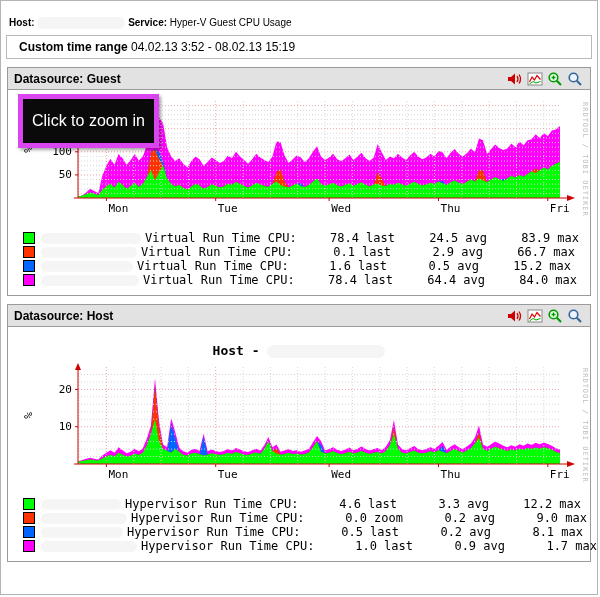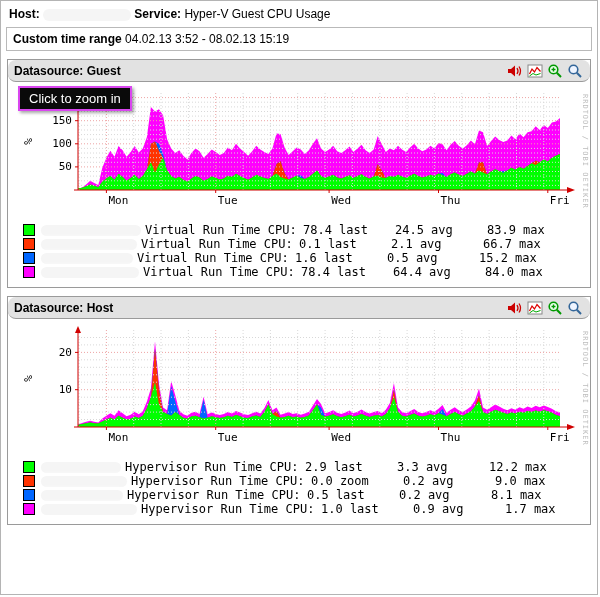--- a/index.html
+++ b/index.html
@@ -1,43 +1,43 @@
 <!DOCTYPE html>
 <html><head>
 <meta charset="utf-8">
 <style>
   html,body{margin:0;padding:0;background:#fff;font-family:"Liberation Sans",sans-serif;color:#000;}
   .page{width:598px;height:595px;border:1px solid #b4b4b4;box-sizing:border-box;background:#fff;overflow:hidden;}
-  .row1{padding:6px 8px 4px 8px;font-size:12px;}
+  .row1{padding:16px 8px 4px 8px;font-size:10px;}
   .bold{font-weight:bold;}
   .blob{display:inline-block;background:#f5f5f5;border-radius:8px;height:12px;vertical-align:middle;box-shadow:0 0 4px 2px rgba(255,255,255,.9);}
-  .timebar{margin:2px 5px;border:1px solid #b9b9b9;padding:4px 6px;font-size:12px;background:#fff;}
+  .timebar{margin:2px 5px;border:1px solid #b9b9b9;padding:4px 12px;font-size:12px;background:#fff;}
   .panel{margin:8px 6px 0 6px;border:1px solid #9a9a9a;background:#fff;}
-  .panel-header{height:21px;background:#e2e2e2;border-bottom:1px solid #9a9a9a;padding:0 6px;font-size:12px;font-weight:bold;display:flex;align-items:center;border-radius:8px;}
+  .panel-header{height:21px;background:#e2e2e2;border-bottom:1px solid #9a9a9a;padding:0 6px;font-size:12px;font-weight:bold;display:flex;align-items:center;}
   .icons{margin-left:auto;display:flex;gap:3px;align-items:center;}
   .icon{width:17px;height:16px;display:inline-flex;cursor:pointer;}
   .icon svg{width:16px;height:16px;}
   .panel-body{position:relative;padding:4px 3px 8px 3px;}
-  .tooltip{position:absolute;left:10px;top:4px;background:#0a0a0a;color:#fff;font-size:13px;padding:3px 9px;border:2px solid #d946ef;box-shadow:2px 2px 3px rgba(0,0,0,.35);z-index:5;white-space:nowrap;}
+  .tooltip{position:absolute;left:10px;top:4px;background:#0a0a0a;color:#fff;font-size:16px;padding:13px 9px;border:5px solid #d946ef;box-shadow:2px 2px 3px rgba(0,0,0,.35);z-index:5;white-space:nowrap;}
   .graph-title{text-align:center;font:bold 13px "DejaVu Sans Mono",monospace;margin:12px 0 2px 0;}
   .graph-wrap{position:relative;width:578px;}
   .chart{display:block;margin:0 auto;}
   .chart text{font:11px "DejaVu Sans Mono",monospace;fill:#000;}
   .chart .gmin{stroke:#d8d8d8;stroke-dasharray:1 2;}
   .chart .gmaj{stroke:#eda4a4;stroke-dasharray:1 2;}
   .chart .axis{stroke:#d00000;}
   .watermark{position:absolute;right:0;top:8px;writing-mode:vertical-rl;font:7px "DejaVu Sans Mono",monospace;color:#bdbdbd;letter-spacing:1px;}
   .legend{margin:3px 0 0 12px;font:12px "DejaVu Sans Mono",monospace;}
   .legend-row{display:flex;align-items:center;height:14px;}
   .swatch{width:10px;height:10px;border:1px solid #000;margin-right:6px;flex:none;}
   .legend-blob{height:11px;flex:none;margin-right:4px;}
   .legend-label{flex:none;}
   .lab-w1{width:158px;}
   .lab-w2{width:180px;}
-  .legend-val{flex:none;width:92px;white-space:pre;}
+  .legend-val{flex:none;width:92px;text-align:right;white-space:pre;}
 </style>
 </head>
 <body>
 
 <div class="page">
 
   <div class="row1">
     <span class="bold">Host:</span>
     <span class="blob" style="width:88px"></span>
     <span class="bold">Service:</span>
@@ -162,21 +162,21 @@
           <span class="legend-label lab-w1">Virtual Run Time CPU:</span>
           <span class="legend-val">78.4 last</span>
           <span class="legend-val">24.5 avg</span>
           <span class="legend-val">83.9 max</span>
         </div>
         <div class="legend-row">
           <span class="swatch" style="background: rgb(255, 51, 0);"></span>
           <span class="blob legend-blob" style="width:96px"></span>
           <span class="legend-label lab-w1">Virtual Run Time CPU:</span>
           <span class="legend-val">0.1 last</span>
-          <span class="legend-val">2.1 avg</span>
+          <span class="legend-val">2.9 avg</span>
           <span class="legend-val">66.7 max</span>
         </div>
         <div class="legend-row">
           <span class="swatch" style="background: rgb(0, 102, 255);"></span>
           <span class="blob legend-blob" style="width:92px"></span>
           <span class="legend-label lab-w1">Virtual Run Time CPU:</span>
           <span class="legend-val">1.6 last</span>
           <span class="legend-val">0.5 avg</span>
           <span class="legend-val">15.2 max</span>
         </div>
@@ -220,20 +220,24 @@
           </span>
         <span class="icon">
             <svg viewBox="0 0 16 16">
               <circle cx="6.5" cy="6.5" r="4.3" fill="#eef4ff" stroke="#336699" stroke-width="1.6"></circle>
               <line x1="9.8" y1="9.8" x2="14" y2="14" stroke="#336699" stroke-width="2"></line>
             </svg>
           </span>
       </span>
     </div>
     <div class="panel-body">
+      <div class="graph-title">
+        <span>Host -</span>
+        <span class="blob" style="width:118px;height:13px"></span>
+      </div>
       <div class="graph-wrap">
         <svg class="chart" width="560" height="134" viewBox="0 0 560 134">
             <polygon points="58.0,104 58.0,101.4 62.1,99.9 66.1,98.8 70.2,97.7 74.2,98.8 78.3,99.5 82.3,95.4 86.4,92.8 90.4,90.2 94.5,92.8 98.5,87.2 102.6,90.2 106.6,93.2 110.7,91.7 114.7,88.7 118.8,91.3 122.8,88.3 126.9,78.6 130.9,65.6 135.0,18.2 139.0,61.1 143.1,84.6 147.1,87.2 151.2,58.1 155.2,71.9 159.3,87.6 163.3,91.3 167.4,92.8 171.4,89.8 175.5,88.7 179.5,90.9 183.6,73.8 187.6,91.3 191.7,89.5 195.7,90.9 199.8,92.1 203.8,90.9 207.9,89.1 211.9,90.6 216.0,88.0 220.0,89.5 224.1,91.3 228.1,92.1 232.2,90.2 236.2,88.7 240.3,90.6 244.3,85.3 248.4,77.1 252.4,87.2 256.5,84.6 260.5,91.7 264.6,90.6 268.6,89.1 272.7,90.9 276.7,90.2 280.8,91.7 284.8,90.6 288.9,88.7 292.9,82.4 297.0,76.0 301.0,80.9 305.1,90.2 309.1,89.1 313.2,87.2 317.2,89.8 321.3,90.9 325.3,89.5 329.4,87.6 333.4,90.2 337.5,88.7 341.5,86.5 345.6,89.1 349.6,90.6 353.7,89.1 357.7,88.0 361.8,90.2 365.8,86.8 369.9,80.1 373.9,60.0 378.0,84.6 382.0,89.1 386.1,90.2 390.1,88.3 394.2,86.1 398.2,89.1 402.3,90.2 406.3,89.1 410.4,87.2 414.4,88.7 418.5,85.7 422.5,82.0 426.6,89.8 430.6,86.8 434.7,84.2 438.7,87.2 442.8,89.1 446.8,86.5 450.9,83.5 454.9,77.5 459.0,65.6 463.0,84.6 467.1,86.8 471.1,84.2 475.2,81.6 479.2,83.5 483.3,85.7 487.3,87.2 491.4,85.3 495.4,86.8 499.5,84.2 503.5,85.7 507.6,83.5 511.6,85.0 515.7,82.7 519.7,84.2 523.8,82.4 527.8,83.9 531.9,85.7 535.9,88.3 540.0,89.5 540.0,104" fill="#ff00ff"></polygon>
             <polygon points="58.0,104 58.0,102.1 62.1,101.0 66.1,100.3 70.2,99.5 74.2,100.3 78.3,100.6 82.3,98.4 86.4,96.5 90.4,94.7 94.5,96.5 98.5,92.8 102.6,94.7 106.6,96.5 110.7,95.8 114.7,93.6 118.8,95.0 122.8,92.8 126.9,85.3 130.9,74.2 135.0,25.7 139.0,66.7 143.1,89.1 147.1,90.9 151.2,63.0 155.2,77.9 159.3,92.1 163.3,94.7 167.4,95.8 171.4,93.6 175.5,92.8 179.5,94.3 183.6,76.8 187.6,94.7 191.7,93.2 195.7,94.3 199.8,95.0 203.8,94.3 207.9,92.8 211.9,93.9 216.0,92.1 220.0,93.2 224.1,94.7 228.1,95.0 232.2,93.6 236.2,92.4 240.3,93.9 244.3,89.1 248.4,81.6 252.4,90.9 256.5,88.0 260.5,94.7 264.6,93.9 268.6,92.8 272.7,94.3 276.7,93.6 280.8,94.7 284.8,93.9 288.9,92.4 292.9,87.2 297.0,81.6 301.0,84.6 305.1,93.6 309.1,92.8 313.2,91.3 317.2,93.2 321.3,94.3 325.3,93.2 329.4,91.7 333.4,93.6 337.5,92.4 341.5,90.9 345.6,92.8 349.6,93.9 353.7,92.8 357.7,92.1 361.8,93.6 365.8,90.9 369.9,85.3 373.9,66.7 378.0,89.1 382.0,92.8 386.1,93.6 390.1,92.1 394.2,90.6 398.2,92.8 402.3,93.6 406.3,92.8 410.4,91.3 414.4,92.4 418.5,90.2 422.5,86.1 426.6,93.2 430.6,90.9 434.7,89.1 438.7,91.3 442.8,92.8 446.8,90.6 450.9,88.3 454.9,83.5 459.0,72.3 463.0,89.1 467.1,90.9 471.1,88.7 475.2,86.8 479.2,88.3 483.3,89.8 487.3,90.9 491.4,89.5 495.4,90.6 499.5,88.7 503.5,89.8 507.6,88.0 511.6,89.1 515.7,87.6 519.7,88.7 523.8,87.2 527.8,88.3 531.9,89.8 535.9,92.1 540.0,93.2 540.0,104" fill="#0066ff"></polygon>
             <polygon points="58.0,104 58.0,102.1 62.1,101.0 66.1,100.3 70.2,99.5 74.2,100.3 78.3,100.6 82.3,98.4 86.4,96.5 90.4,94.7 94.5,96.5 98.5,92.8 102.6,94.7 106.6,96.5 110.7,95.8 114.7,93.6 118.8,95.0 122.8,92.8 126.9,85.3 130.9,74.2 135.0,25.7 139.0,66.7 143.1,89.1 147.1,90.9 151.2,92.8 155.2,89.1 159.3,92.1 163.3,94.7 167.4,95.8 171.4,93.6 175.5,92.8 179.5,94.3 183.6,95.4 187.6,94.7 191.7,93.2 195.7,94.3 199.8,95.0 203.8,94.3 207.9,92.8 211.9,93.9 216.0,92.1 220.0,93.2 224.1,94.7 228.1,95.0 232.2,93.6 236.2,92.4 240.3,93.9 244.3,89.1 248.4,81.6 252.4,90.9 256.5,88.0 260.5,94.7 264.6,93.9 268.6,92.8 272.7,94.3 276.7,93.6 280.8,94.7 284.8,93.9 288.9,92.4 292.9,87.2 297.0,81.6 301.0,92.1 305.1,93.6 309.1,92.8 313.2,91.3 317.2,93.2 321.3,94.3 325.3,93.2 329.4,91.7 333.4,93.6 337.5,92.4 341.5,90.9 345.6,92.8 349.6,93.9 353.7,92.8 357.7,92.1 361.8,93.6 365.8,90.9 369.9,85.3 373.9,66.7 378.0,89.1 382.0,92.8 386.1,93.6 390.1,92.1 394.2,90.6 398.2,92.8 402.3,93.6 406.3,92.8 410.4,91.3 414.4,92.4 418.5,90.2 422.5,91.7 426.6,93.2 430.6,90.9 434.7,89.1 438.7,91.3 442.8,92.8 446.8,90.6 450.9,88.3 454.9,83.5 459.0,72.3 463.0,89.1 467.1,90.9 471.1,88.7 475.2,86.8 479.2,88.3 483.3,89.8 487.3,90.9 491.4,89.5 495.4,90.6 499.5,88.7 503.5,89.8 507.6,88.0 511.6,89.1 515.7,87.6 519.7,88.7 523.8,87.2 527.8,88.3 531.9,89.8 535.9,92.1 540.0,93.2 540.0,104" fill="#ff3300"></polygon>
             <polygon points="58.0,104 58.0,102.1 62.1,101.0 66.1,100.3 70.2,99.5 74.2,100.3 78.3,100.6 82.3,98.4 86.4,96.5 90.4,94.7 94.5,96.5 98.5,92.8 102.6,94.7 106.6,96.5 110.7,95.8 114.7,93.6 118.8,95.0 122.8,92.8 126.9,85.3 130.9,74.2 135.0,59.2 139.0,81.6 143.1,89.1 147.1,90.9 151.2,92.8 155.2,89.1 159.3,92.1 163.3,94.7 167.4,95.8 171.4,93.6 175.5,92.8 179.5,94.3 183.6,95.4 187.6,94.7 191.7,93.2 195.7,94.3 199.8,95.0 203.8,94.3 207.9,92.8 211.9,93.9 216.0,92.1 220.0,93.2 224.1,94.7 228.1,95.0 232.2,93.6 236.2,92.4 240.3,93.9 244.3,89.1 248.4,81.6 252.4,90.9 256.5,93.6 260.5,94.7 264.6,93.9 268.6,92.8 272.7,94.3 276.7,93.6 280.8,94.7 284.8,93.9 288.9,92.4 292.9,87.2 297.0,81.6 301.0,92.1 305.1,93.6 309.1,92.8 313.2,91.3 317.2,93.2 321.3,94.3 325.3,93.2 329.4,91.7 333.4,93.6 337.5,92.4 341.5,90.9 345.6,92.8 349.6,93.9 353.7,92.8 357.7,92.1 361.8,93.6 365.8,90.9 369.9,85.3 373.9,74.2 378.0,89.1 382.0,92.8 386.1,93.6 390.1,92.1 394.2,90.6 398.2,92.8 402.3,93.6 406.3,92.8 410.4,91.3 414.4,92.4 418.5,90.2 422.5,91.7 426.6,93.2 430.6,90.9 434.7,89.1 438.7,91.3 442.8,92.8 446.8,90.6 450.9,88.3 454.9,83.5 459.0,77.9 463.0,89.1 467.1,90.9 471.1,88.7 475.2,86.8 479.2,88.3 483.3,89.8 487.3,90.9 491.4,89.5 495.4,90.6 499.5,88.7 503.5,89.8 507.6,88.0 511.6,89.1 515.7,87.6 519.7,88.7 523.8,87.2 527.8,88.3 531.9,89.8 535.9,92.1 540.0,93.2 540.0,104" fill="#00ff00"></polygon>
             <line x1="58" x2="540" y1="96.5" y2="96.5" class="gmin"></line>
             <line x1="58" x2="540" y1="89.1" y2="89.1" class="gmin"></line>
             <line x1="58" x2="540" y1="81.6" y2="81.6" class="gmin"></line>
             <line x1="58" x2="540" y1="74.2" y2="74.2" class="gmin"></line>
@@ -283,21 +287,21 @@
             <text x="539.8" y="118" text-anchor="middle">Fri</text>
             <text x="12" y="55.5" text-anchor="middle" transform="rotate(-90 12 55.5)">%</text>
           </svg>
         <div class="watermark">RRDTOOL / TOBI OETIKER</div>
       </div>
       <div class="legend">
         <div class="legend-row">
           <span class="swatch" style="background: rgb(0, 255, 0);"></span>
           <span class="blob legend-blob" style="width:80px"></span>
           <span class="legend-label lab-w2">Hypervisor Run Time CPU:</span>
-          <span class="legend-val">2.9 last</span>
+          <span class="legend-val">4.6 last</span>
           <span class="legend-val">3.3 avg</span>
           <span class="legend-val">12.2 max</span>
         </div>
         <div class="legend-row">
           <span class="swatch" style="background: rgb(255, 51, 0);"></span>
           <span class="blob legend-blob" style="width:86px"></span>
           <span class="legend-label lab-w2">Hypervisor Run Time CPU:</span>
           <span class="legend-val">0.0 zoom</span>
           <span class="legend-val">0.2 avg</span>
           <span class="legend-val">9.0 max</span>

